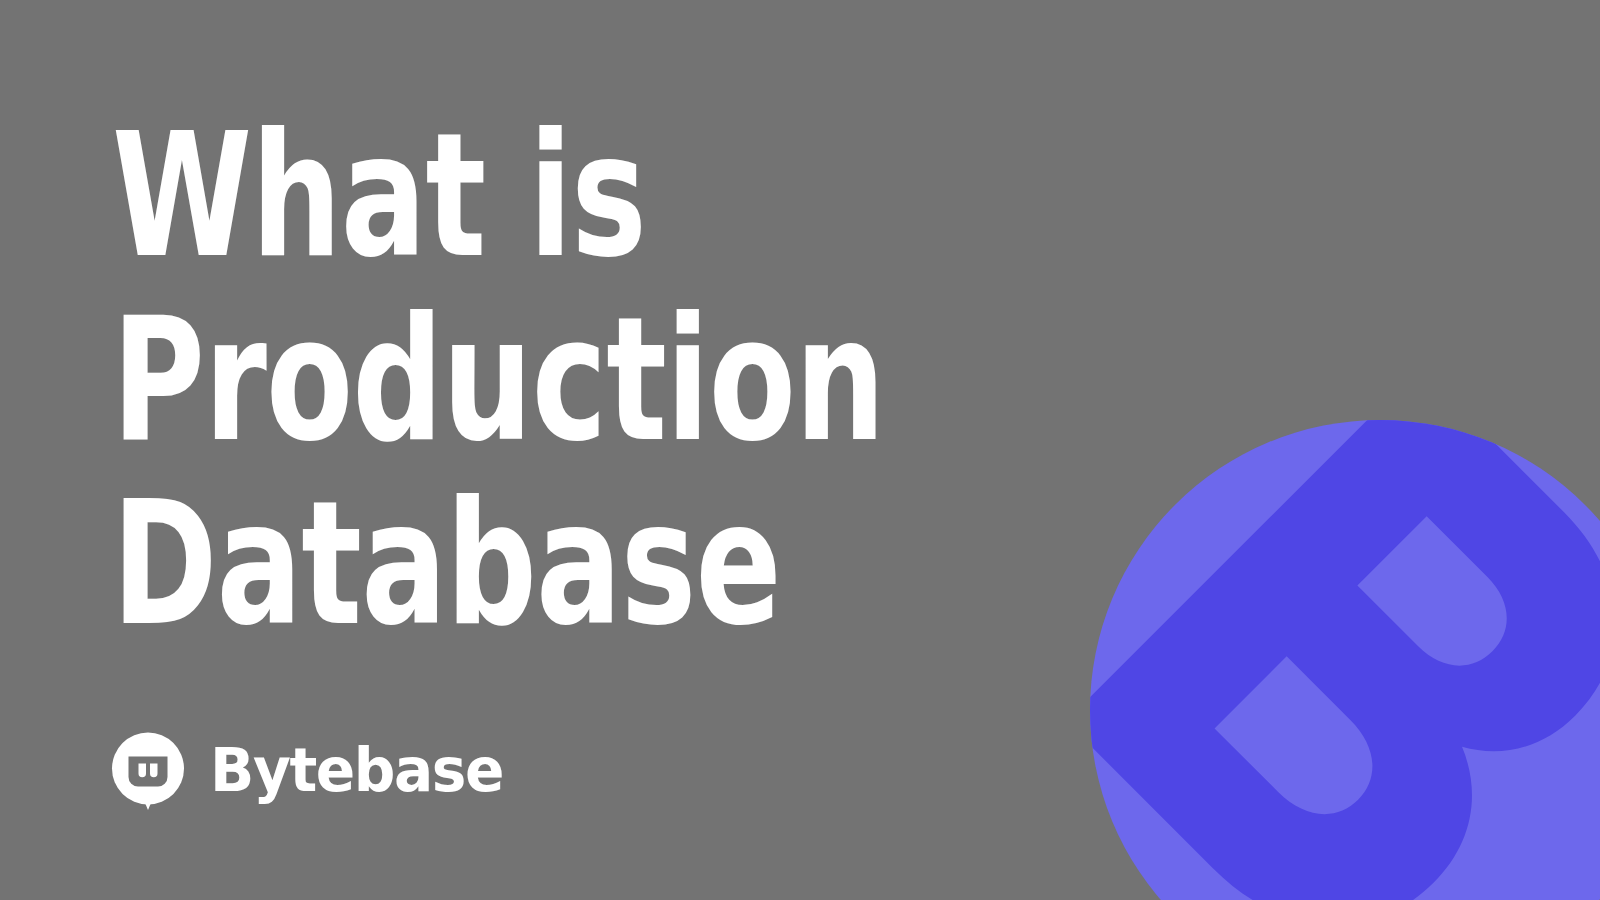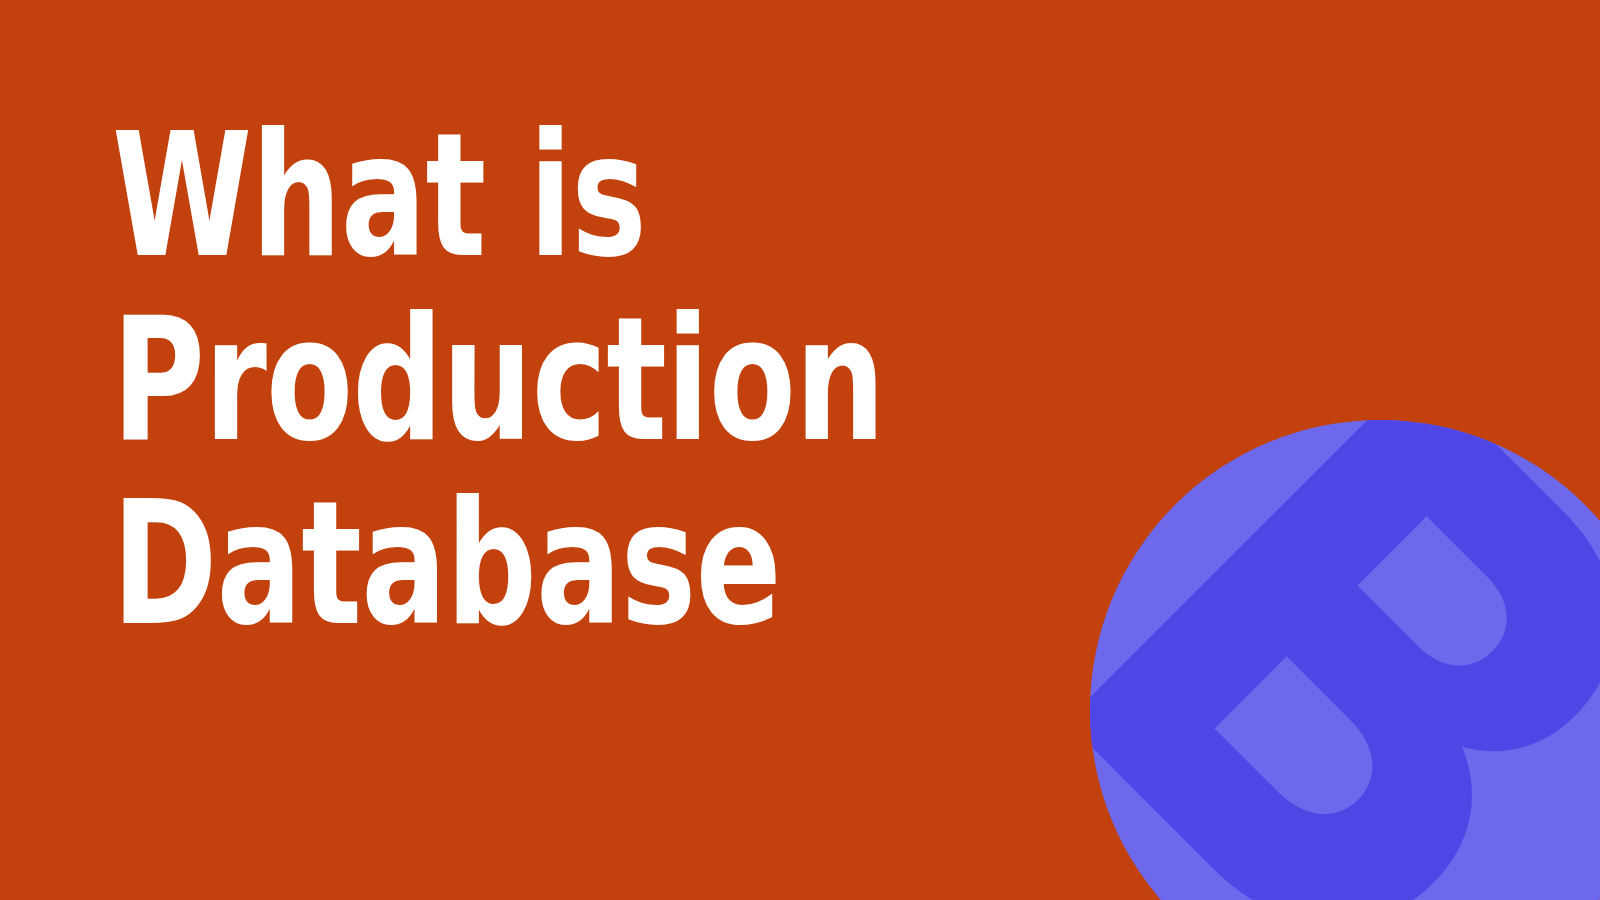--- a/index.html
+++ b/index.html
@@ -11,21 +11,21 @@
     width: 1600px;
     height: 900px;
     overflow: hidden;
     font-family: "Liberation Sans", sans-serif;
   }
 
   #cover {
     position: relative;
     width: 1600px;
     height: 900px;
-    background: #c2410c;
+    background: #737373;
     overflow: hidden;
   }
 
   
   #watermark {
     position: absolute;
     right: -90px;
     bottom: -120px;
     width: 620px;
     height: 620px;
@@ -125,14 +125,36 @@
                    C358 359 334 338 296 338
                    Z"></path>
         </g>
       </g>
     </svg>
   </div>
 
   <h1 id="headline">What is
 Production Database</h1>
 
+  <div id="logo-lockup">
+    <span id="logo-mark">
+      <svg viewBox="0 0 80 80" xmlns="http://www.w3.org/2000/svg" aria-hidden="true">
+        <defs>
+          <mask id="mark-mask">
+            <rect x="0" y="0" width="80" height="80" fill="#000"></rect>
+
+            <circle cx="40" cy="38.5" r="36" fill="#fff"></circle>
+
+            <path d="M31.5 60 L40 80 L48.5 60 Z" fill="#fff"></path>
+
+            <path d="M20.5 26.5 H59.5 V47 a9.5 9.5 0 0 1 -9.5 9.5 H30 a9.5 9.5 0 0 1 -9.5 -9.5 Z" fill="#000"></path>
+
+            <path d="M30.5 33.5 H38 V43.5 a3.75 3.75 0 0 1 -3.75 3.75 a3.75 3.75 0 0 1 -3.75 -3.75 Z" fill="#fff"></path>
+            <path d="M42 33.5 H49.5 V43.5 a3.75 3.75 0 0 1 -3.75 3.75 a3.75 3.75 0 0 1 -3.75 -3.75 Z" fill="#fff"></path>
+          </mask>
+        </defs>
+        <rect x="0" y="0" width="80" height="80" fill="#FFFFFF" mask="url(#mark-mask)"></rect>
+      </svg>
+    </span>
+    <span id="logo-wordmark">Bytebase</span>
+  </div>
 
 </div>
 
 </body></html>

